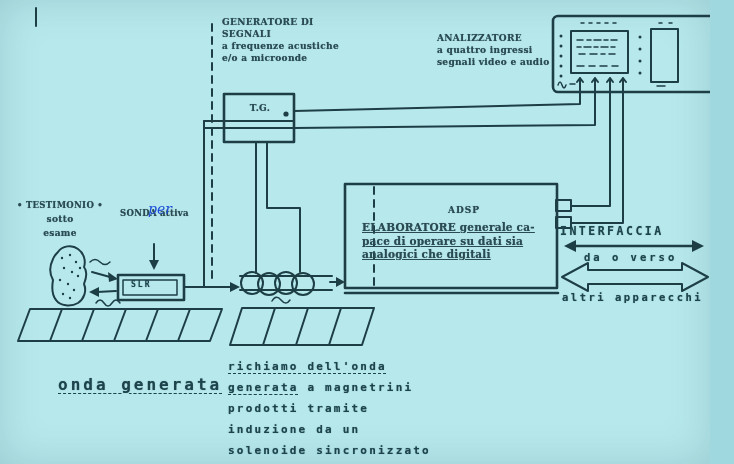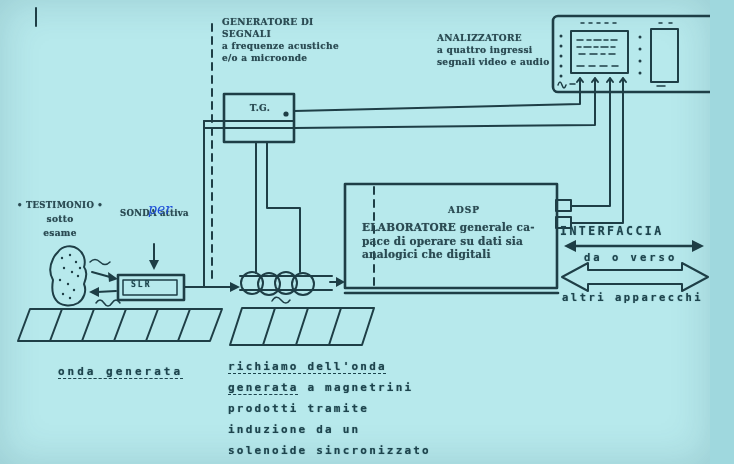--- a/index.html
+++ b/index.html
@@ -8,21 +8,21 @@
   .t{position:absolute;color:#22434b;}
   .print{font-family:"DejaVu Serif",serif;font-weight:bold;font-size:9px;line-height:12px;
          letter-spacing:.3px;color:#2b4b53;text-shadow:0 0 .7px rgba(43,75,83,.7);}
   .small-print{font-size:8.5px;}
   .mono{font-family:"DejaVu Sans Mono",monospace;font-weight:bold;color:#1d444d;
         text-shadow:0 0 1px rgba(29,68,77,.55);}
   .hand{font-family:"DejaVu Serif",serif;font-style:italic;color:#1d4ed8;}
   .u{text-decoration:underline;text-decoration-style:dashed;text-underline-offset:3px;
      text-decoration-thickness:1.4px;}
   .center{text-align:center;}
-  .pre{white-space:pre-line;}
+  .pre{white-space:pre-line;text-decoration:underline;}
   svg .ink{stroke:#1e3e46;fill:none;stroke-width:2;stroke-linecap:round;stroke-linejoin:round;}
   svg .thick{stroke-width:2.6;}
   svg .thin{stroke-width:1.5;}
   svg .fillink{fill:#1e3e46;stroke:none;}
   svg .dash{stroke-dasharray:7 6;}
 </style>
 </head>
 <body>
 
 <div class="canvas">
@@ -191,21 +191,21 @@
 
   <div class="t print" style="left:448px;top:204px;letter-spacing:1px;">ADSP</div>
   <div class="t print pre" style="left:362px;top:221px;width:200px;font-size:10.5px;line-height:13.5px;letter-spacing:.2px;">ELABORATORE generale ca-
 pace di operare su dati sia
 analogici che digitali</div>
 
   <div class="t mono" style="left:560px;top:224px;font-size:11.5px;letter-spacing:2.5px;">INTERFACCIA</div>
   <div class="t mono" style="left:572px;top:251px;font-size:10.5px;letter-spacing:3px;margin-left:12px;">da o verso</div>
   <div class="t mono" style="left:562px;top:291px;font-size:10.5px;letter-spacing:2.5px;">altri apparecchi</div>
 
-  <div class="t mono u" style="left:58px;top:365px;font-size:11px;letter-spacing:3px;">onda generata</div>
+  <div class="t mono u" style="left:58px;top:375px;font-size:16px;letter-spacing:3px;">onda generata</div>
 
   <div class="t mono" style="left:228px;top:356px;font-size:11px;letter-spacing:2.2px;line-height:21px;">
     <div class="u">richiamo dell'onda</div>
     <div><span class="u">generata</span><span> a magnetrini</span></div>
     <div>prodotti tramite</div>
     <div>induzione da un</div>
     <div>solenoide sincronizzato</div>
   </div>
 
 </div>

